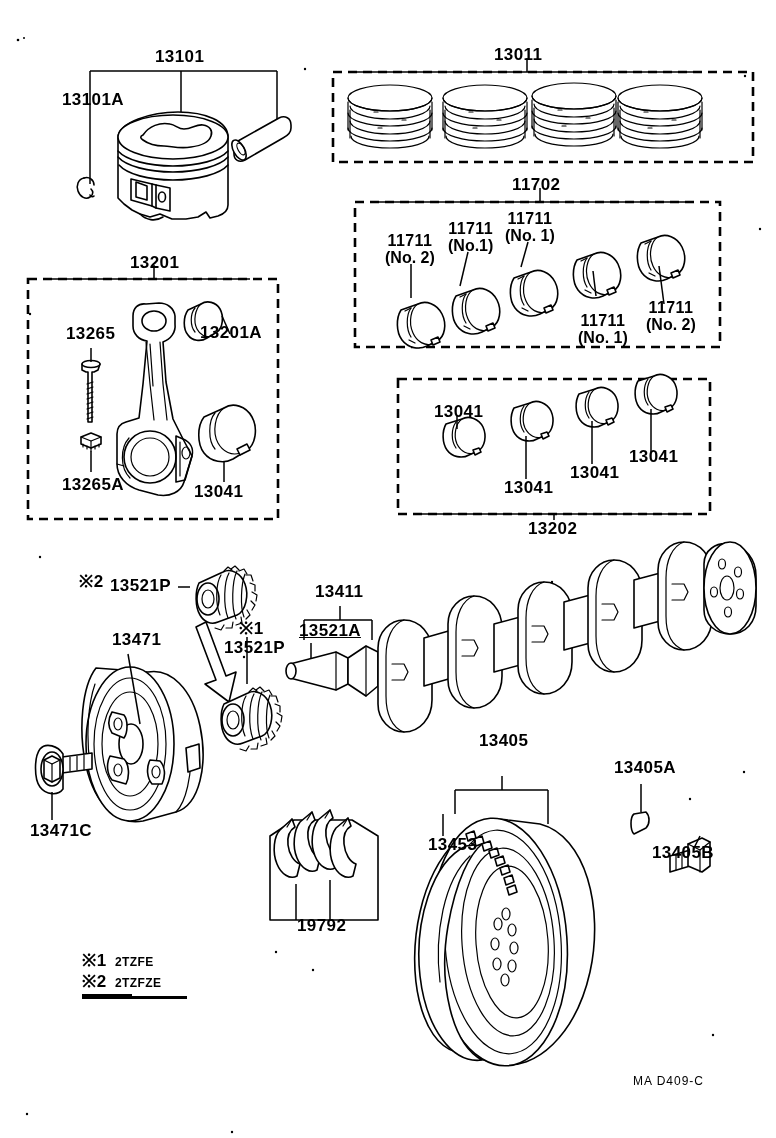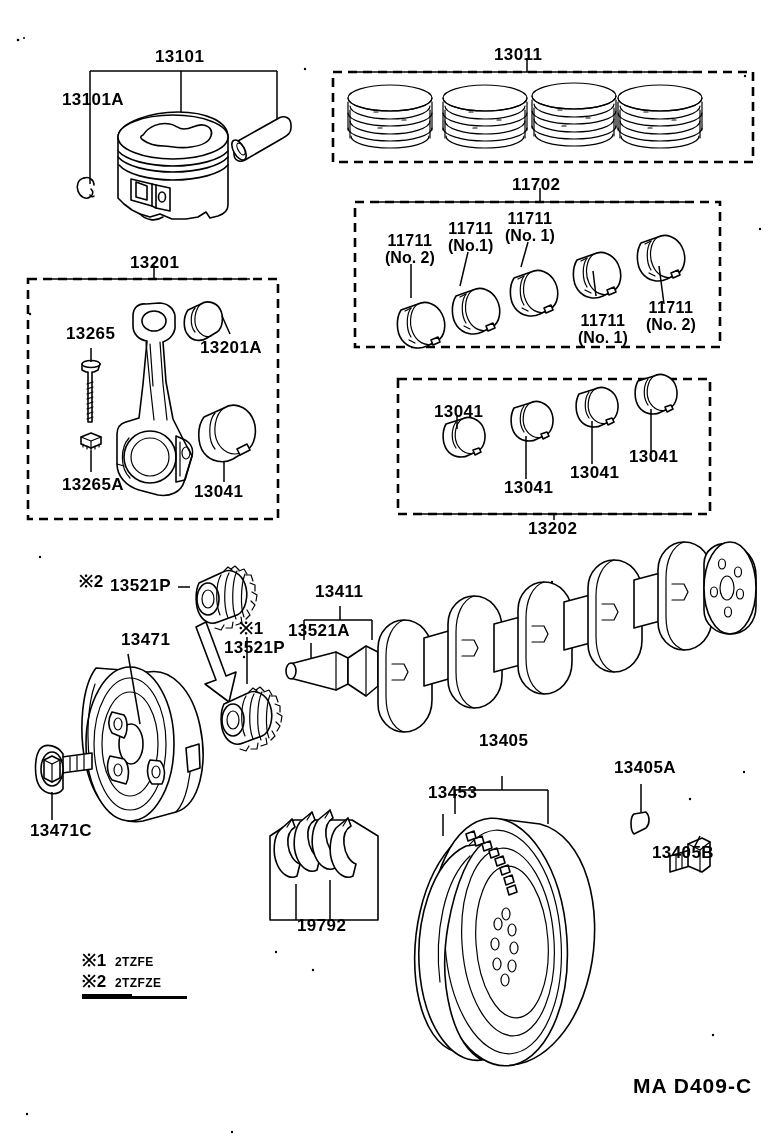--- a/index.html
+++ b/index.html
@@ -7,21 +7,21 @@
        font-family:"Liberation Sans",sans-serif;color:#000;}
   #sheet{position:absolute;inset:0;width:776px;height:1080px;margin-top:24px;}
   .lbl{position:absolute;font-weight:700;letter-spacing:.4px;white-space:nowrap;
        line-height:1;color:#000;}
   .l18{font-size:17px;}
   .l16{font-size:16px;}
   .l15{font-size:12px;}
   .sub{font-size:16px;font-weight:700;letter-spacing:0;}
   .two{line-height:1.05;}
   .mark{font-size:17px;font-weight:700;}
-  .code{position:absolute;font-size:21px;font-weight:700;letter-spacing:1px;}
+  .code{position:absolute;font-size:12px;font-weight:400;letter-spacing:1px;}
   svg{position:absolute;left:0;top:0;overflow:visible;}
   .st{fill:none;stroke:#000;stroke-width:1.6;stroke-linejoin:round;stroke-linecap:round;}
   .stt{fill:none;stroke:#000;stroke-width:1.2;stroke-linejoin:round;stroke-linecap:round;}
   .lead{fill:none;stroke:#000;stroke-width:1.5;}
   .dash{fill:none;stroke:#000;stroke-width:2.6;stroke-dasharray:9 6;}
   .fillw{fill:#fff;stroke:#000;stroke-width:1.6;stroke-linejoin:round;}
   .fillwt{fill:#fff;stroke:#000;stroke-width:1.2;stroke-linejoin:round;}
   .fillk{fill:#000;}
 </style>
 </head>
@@ -604,38 +604,38 @@
 
   <div class="lbl l18" style="left:434px;top:379px;">13041</div>
   <div class="lbl l18" style="left:504px;top:455px;">13041</div>
   <div class="lbl l18" style="left:570px;top:440px;">13041</div>
   <div class="lbl l18" style="left:629px;top:424px;">13041</div>
   <div class="lbl l18" style="left:528px;top:496px;">13202</div>
 
   <div class="lbl l18" style="left:130px;top:230px;">13201</div>
   <div class="lbl l18" style="left:66px;top:301px;">13265</div>
   <div class="lbl l18" style="left:62px;top:452px;">13265A</div>
-  <div class="lbl l18" style="left:200px;top:315px;">13201A</div>
+  <div class="lbl l18" style="left:200px;top:300px;">13201A</div>
   <div class="lbl l18" style="left:194px;top:459px;">13041</div>
 
   <div class="lbl mark" style="left:79px;top:549px;">※2</div>
   <div class="lbl l18" style="left:110px;top:553px;">13521P</div>
   <div class="lbl mark" style="left:239px;top:596px;">※1</div>
   <div class="lbl l18" style="left:224px;top:615px;">13521P</div>
 
-  <div class="lbl l18" style="left:121px;top:607px;">13471</div>
+  <div class="lbl l18" style="left:112px;top:607px;">13471</div>
   <div class="lbl l18" style="left:30px;top:798px;">13471C</div>
 
   <div class="lbl l18" style="left:315px;top:559px;">13411</div>
-  <div class="lbl l18" style="left:288px;top:598px;">13521A</div>
+  <div class="lbl l18" style="left:299px;top:598px;text-decoration:underline;">13521A</div>
 
   <div class="lbl l18" style="left:297px;top:893px;">19792</div>
 
   <div class="lbl l18" style="left:479px;top:708px;">13405</div>
-  <div class="lbl l18" style="left:428px;top:760px;">13453</div>
+  <div class="lbl l18" style="left:428px;top:812px;">13453</div>
   <div class="lbl l18" style="left:614px;top:735px;">13405A</div>
   <div class="lbl l18" style="left:652px;top:820px;">13405B</div>
 
   <div class="lbl mark" style="left:82px;top:928px;">※1</div>
   <div class="lbl l15" style="left:115px;top:932px;">2TZFE</div>
   <div class="lbl mark" style="left:82px;top:949px;">※2</div>
   <div class="lbl l15" style="left:115px;top:953px;">2TZFZE</div>
 
   <div class="code" style="left:633px;top:1050px;">MA  D409-C</div>
 

